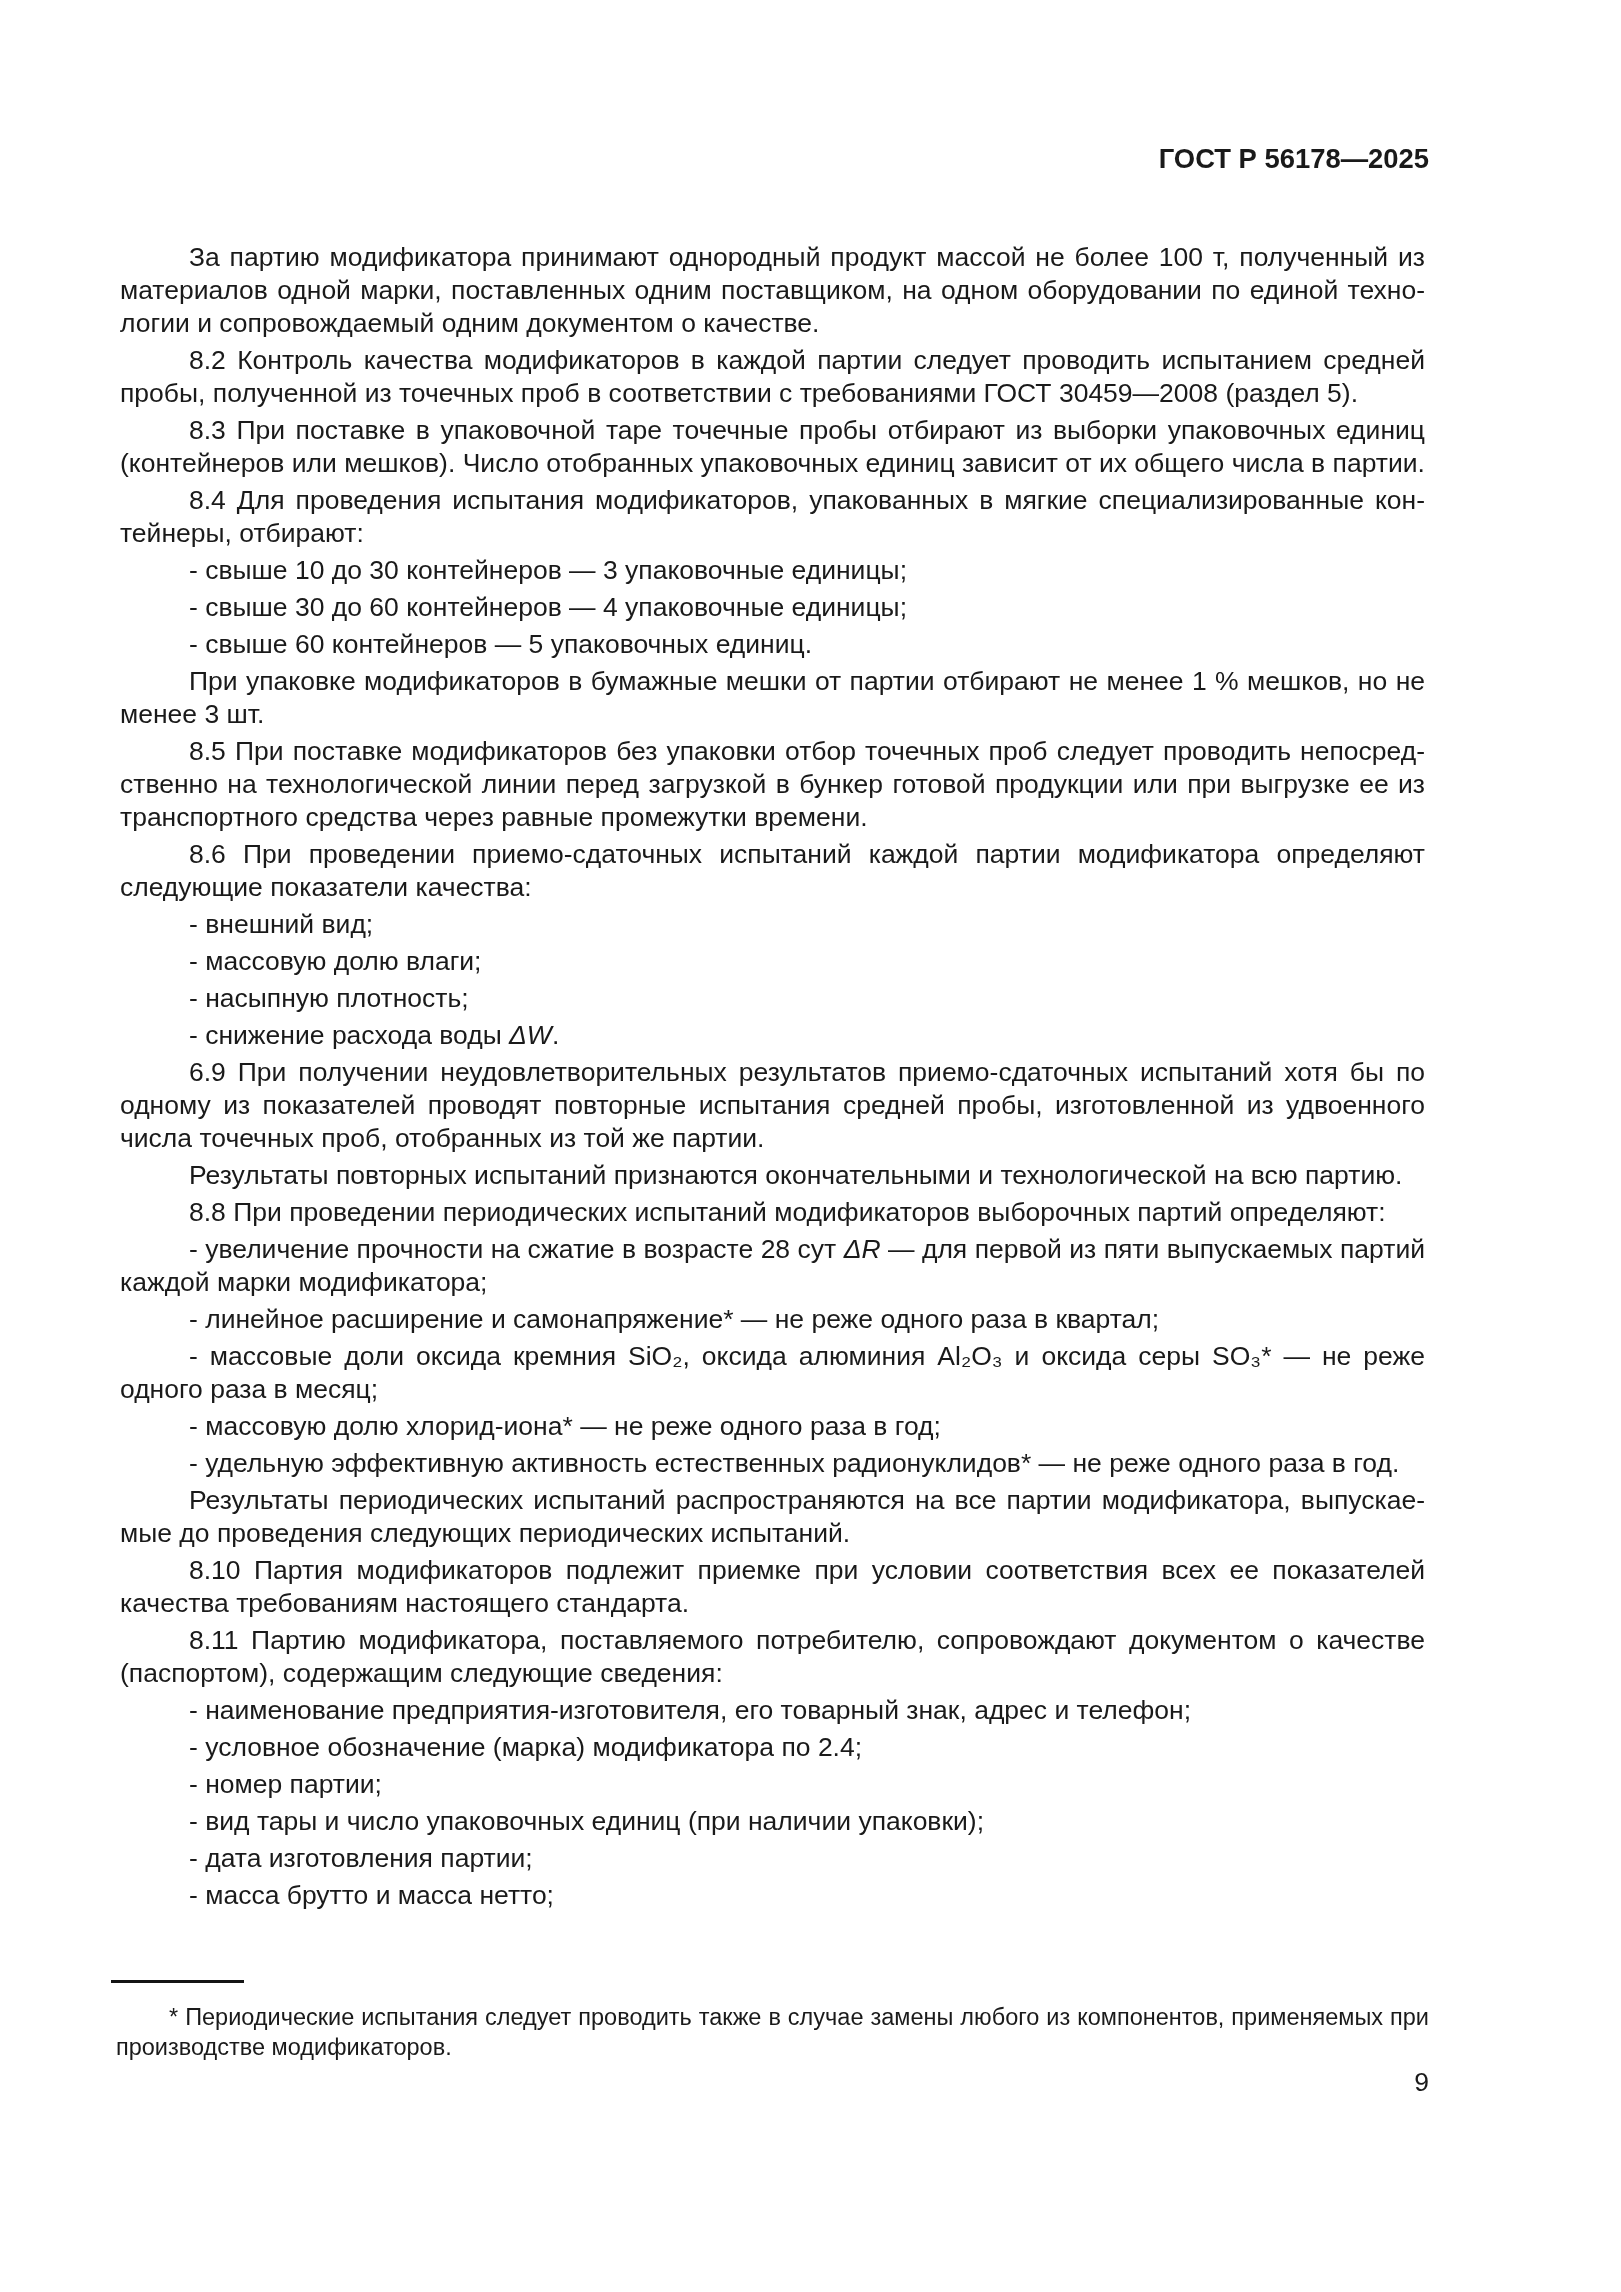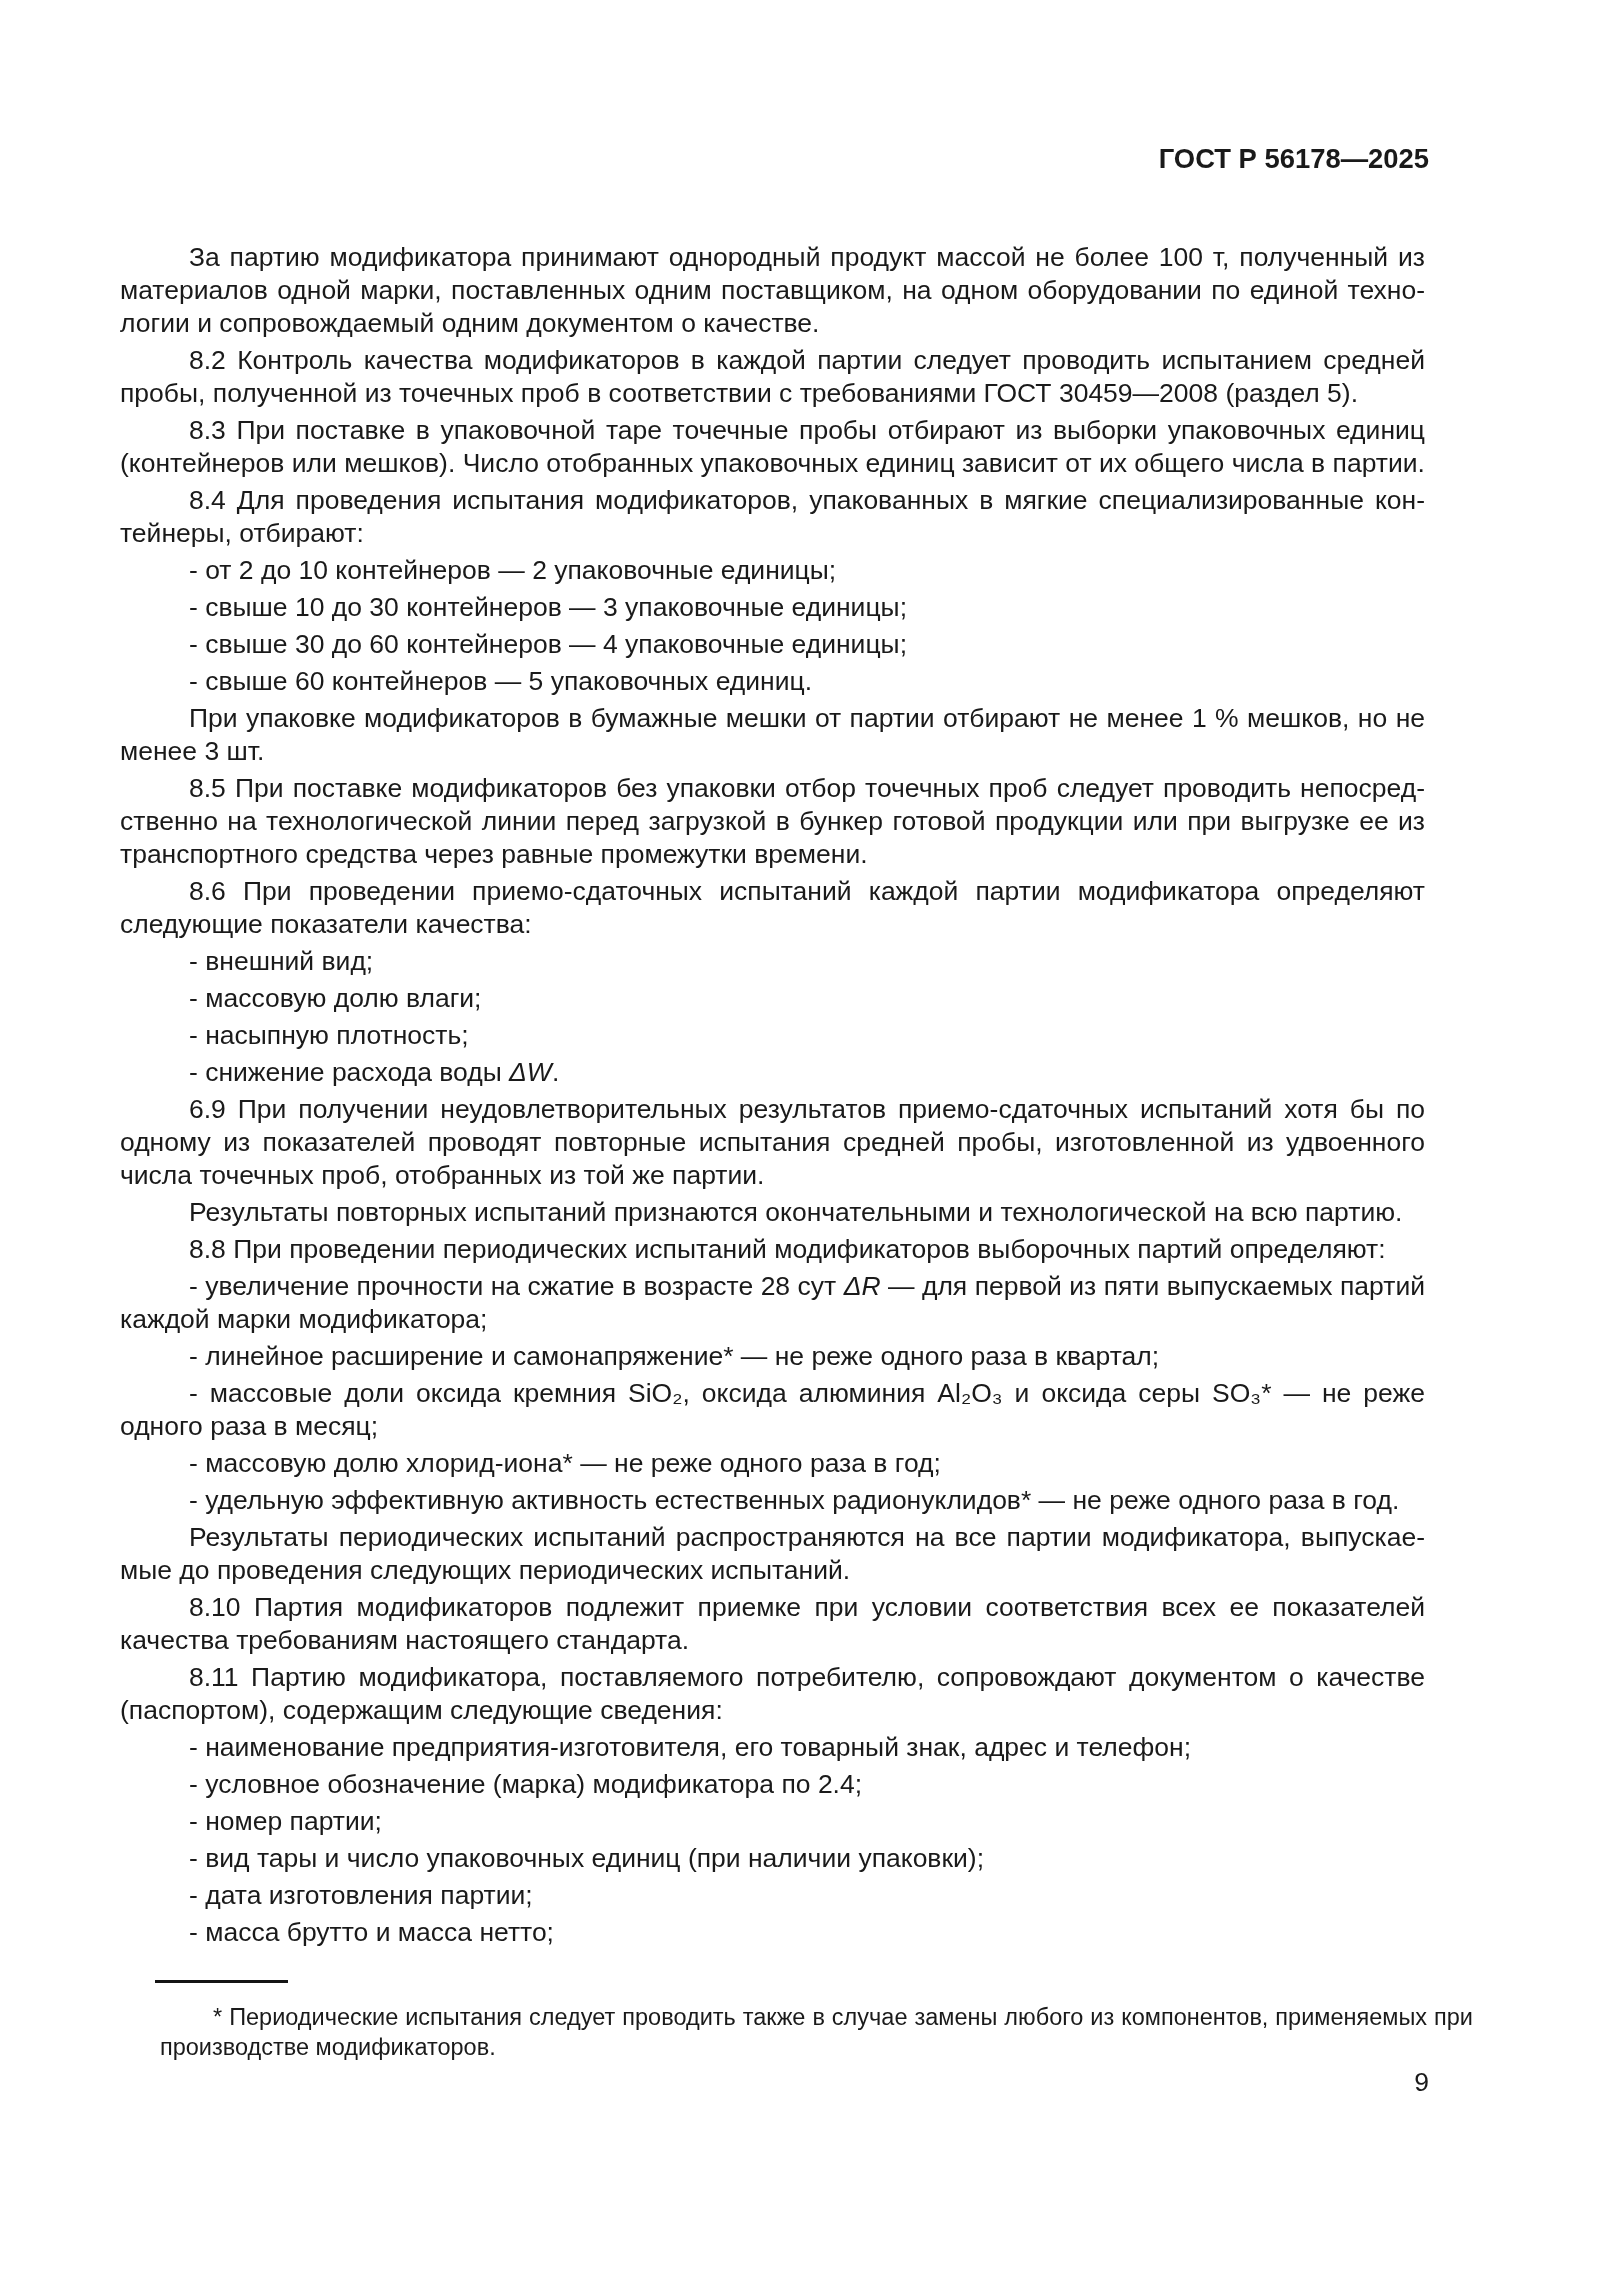--- a/index.html
+++ b/index.html
@@ -38,21 +38,20 @@
     margin: 4px;
     padding: 0;
     text-indent: 69px;
   }
   .doc-body i, .footnote i { font-style: italic; }
   .footnote {
     position: absolute;
     left: 116px;
     top: 1980px;
     width: 1313px;
-    margin-left: 44px;
   }
   .footnote-rule {
     width: 133px;
     height: 2.9px;
     background: #141414;
     margin-left: -4.9px;
   }
   .footnote-text {
     margin: 19.6px 0 0 0;
     padding: 0;
@@ -77,21 +76,20 @@
 <body>
 
 <div class="page">
   <div class="doc-header">ГОСТ Р 56178—2025</div>
 
   <div class="doc-body">
       <p>За партию модификатора принимают однородный продукт массой не более 100 т, полученный из материалов одной марки, поставленных одним поставщиком, на одном оборудовании по единой техно­логии и сопровождаемый одним документом о качестве.</p>
       <p>8.2 Контроль качества модификаторов в каждой партии следует проводить испытанием средней пробы, полученной из точечных проб в соответствии с требованиями ГОСТ 30459—2008 (раздел 5).</p>
       <p>8.3 При поставке в упаковочной таре точечные пробы отбирают из выборки упаковочных единиц (контейнеров или мешков). Число отобранных упаковочных единиц зависит от их общего числа в пар­тии.</p>
       <p>8.4 Для проведения испытания модификаторов, упакованных в мягкие специализированные кон­тейнеры, отбирают:</p>
-      <p>- от 2 до 10 контейнеров — 2 упаковочные единицы;</p>
       <p>- свыше 10 до 30 контейнеров — 3 упаковочные единицы;</p>
       <p>- свыше 30 до 60 контейнеров — 4 упаковочные единицы;</p>
       <p>- свыше 60 контейнеров — 5 упаковочных единиц.</p>
       <p>При упаковке модификаторов в бумажные мешки от партии отбирают не менее 1 % мешков, но не менее 3 шт.</p>
       <p>8.5 При поставке модификаторов без упаковки отбор точечных проб следует проводить непосред­ственно на технологической линии перед загрузкой в бункер готовой продукции или при выгрузке ее из транспортного средства через равные промежутки времени.</p>
       <p>8.6 При проведении приемо-сдаточных испытаний каждой партии модификатора определяют следующие показатели качества:</p>
       <p>- внешний вид;</p>
       <p>- массовую долю влаги;</p>
       <p>- насыпную плотность;</p>
       <p>- снижение расхода воды <i>ΔW</i>.</p>

